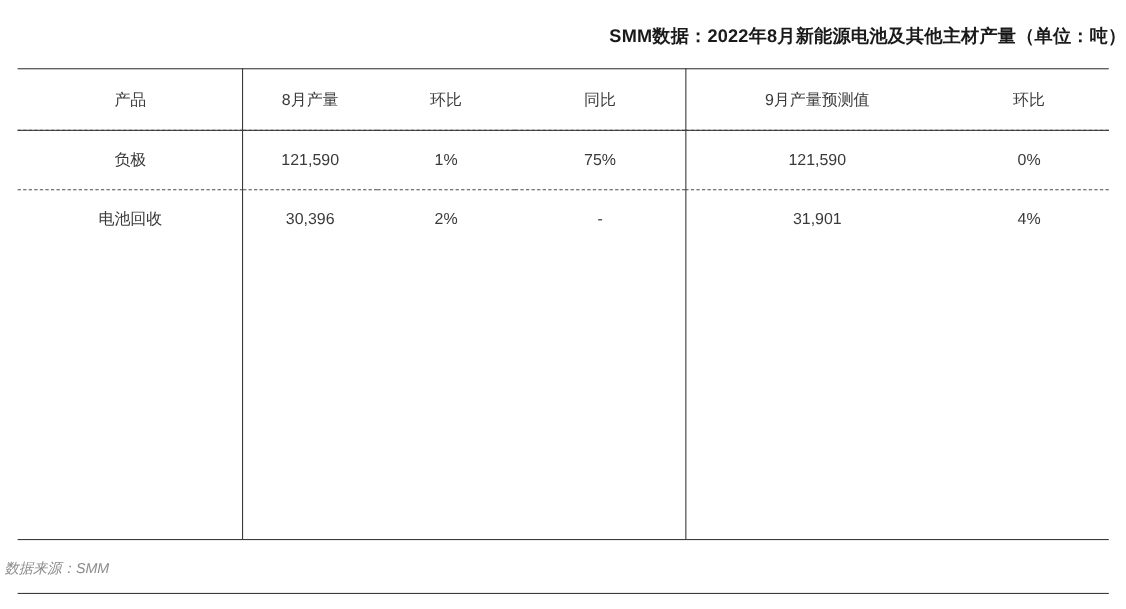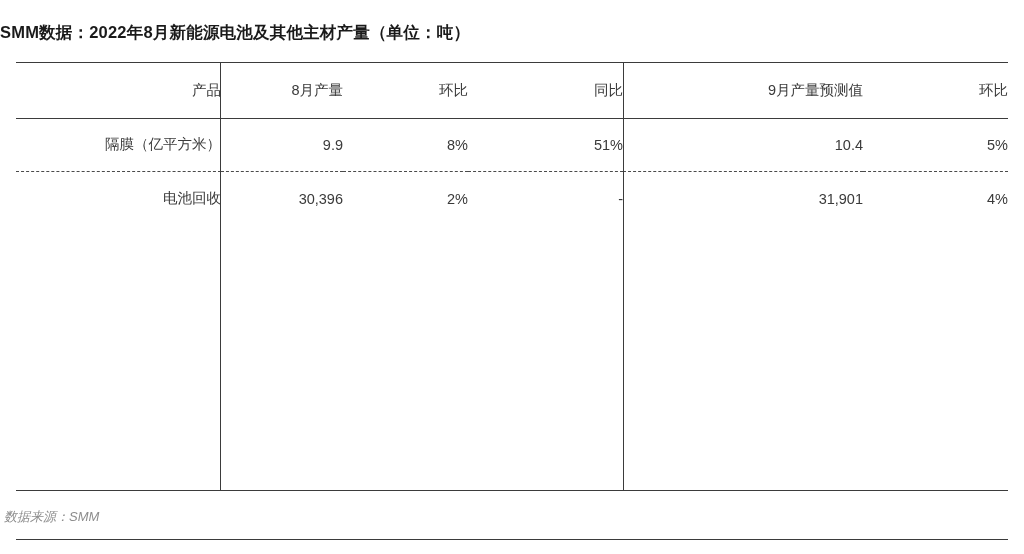--- a/index.html
+++ b/index.html
@@ -16,21 +16,21 @@
     overflow: hidden;
   }
   .page {
     width: 1024px;
     height: 554px;
     box-sizing: border-box;
     padding: 0;
     position: relative;
   }
   .title {
-    text-align: left;
+    text-align: right;
     font-size: 16.5px;
     font-weight: bold;
     color: #1a1a1a;
     letter-spacing: 0.2px;
     padding-top: 22px;
     padding-bottom: 18px;
   }
   .table-wrap {
     margin: 0 16px;
     position: relative;
@@ -44,21 +44,21 @@
   table.data col.c1 { width: 122px; }
   table.data col.c2 { width: 125px; }
   table.data col.c3 { width: 155px; }
   table.data col.c4 { width: 240px; }
   table.data col.c5 { width: 145px; }
 
   table.data th, table.data td {
     font-weight: normal;
     font-size: 14.5px;
     color: #3a3a3a;
-    text-align: right;
+    text-align: center;
     padding: 0;
     height: 53px;
     vertical-align: middle;
   }
   thead tr.head-row th {
     height: 56px;
     font-size: 14.5px;
     color: #3a3a3a;
   }
   
@@ -126,27 +126,27 @@
         <tr class="head-row">
           <th>产品</th>
           <th>8月产量</th>
           <th>环比</th>
           <th>同比</th>
           <th>9月产量预测值</th>
           <th>环比</th>
         </tr>
       </thead>
       <tbody>
-        <tr>
-          <td>隔膜（亿平方米）</td>
-          <td>9.9</td>
-          <td>8%</td>
-          <td>51%</td>
-          <td>10.4</td>
-          <td>5%</td>
+        <tr class="dash-top">
+          <td>负极</td>
+          <td>121,590</td>
+          <td>1%</td>
+          <td>75%</td>
+          <td>121,590</td>
+          <td>0%</td>
         </tr>
         <tr class="dash-top">
           <td>电池回收</td>
           <td>30,396</td>
           <td>2%</td>
           <td>-</td>
           <td>31,901</td>
           <td>4%</td>
         </tr>
       </tbody>

